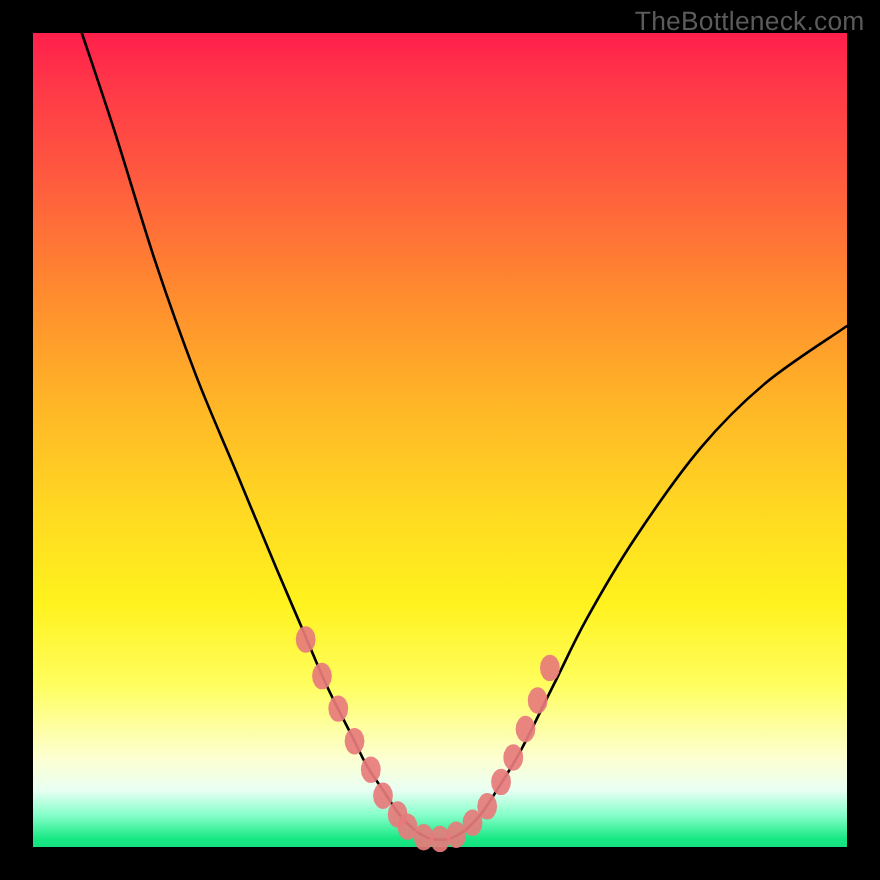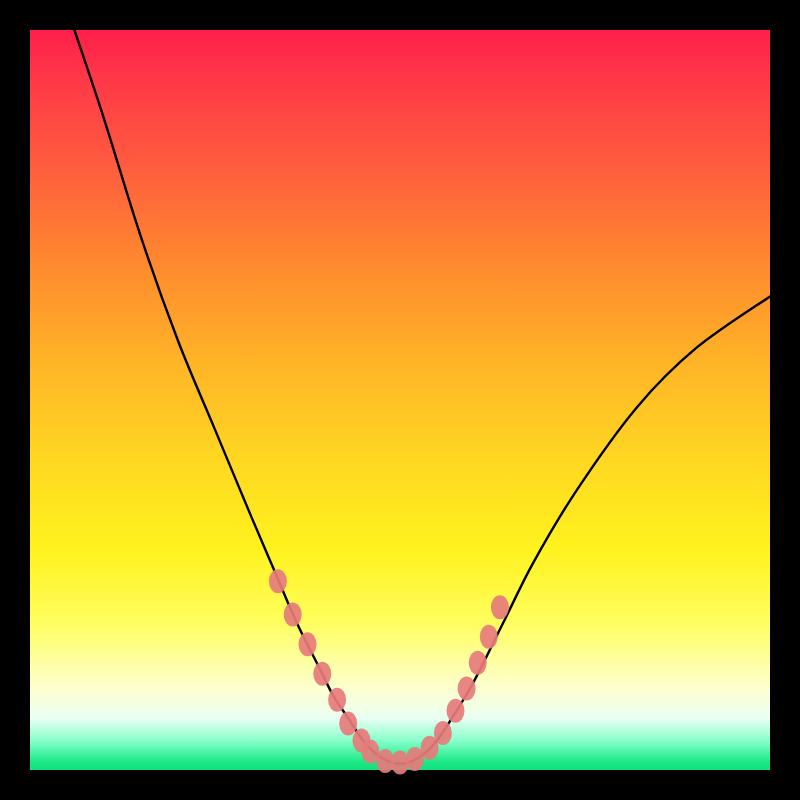--- a/index.html
+++ b/index.html
@@ -56,20 +56,21 @@
     top: 0;
     width: 740px;
     height: 740px;
     overflow: visible;
   }
 </style>
 </head>
 <body>
 
 <div class="stage">
+  <div class="watermark">TheBottleneck.com</div>
 
   <div class="plot">
     <svg class="curve" viewBox="0 0 740 740" preserveAspectRatio="none">
       <path id="curve-path" d="M 44.4 0.0 C 49.3 14.8, 62.9 54.3, 74.0 88.8 C 85.1 123.3, 98.7 170.2, 111.0 207.2 C 123.3 244.2, 135.7 278.7, 148.0 310.8 C 160.3 342.9, 172.7 370.0, 185.0 399.6 C 197.3 429.2, 212.1 465.0, 222.0 488.4 C 231.9 511.8, 236.8 522.9, 244.2 540.2 C 251.6 557.5, 259.0 576.0, 266.4 592.0 C 273.8 608.0, 282.4 624.1, 288.6 636.4 C 294.8 648.7, 298.5 657.4, 303.4 666.0 C 308.3 674.6, 313.3 680.8, 318.2 688.2 C 323.1 695.6, 328.1 704.2, 333.0 710.4 C 337.9 716.6, 342.9 721.5, 347.8 725.2 C 352.7 728.9, 357.7 731.4, 362.6 732.6 C 367.5 733.8, 372.5 733.8, 377.4 732.6 C 382.3 731.4, 387.3 728.9, 392.2 725.2 C 397.1 721.5, 402.1 716.6, 407.0 710.4 C 411.9 704.2, 415.6 698.1, 421.8 688.2 C 428.0 678.3, 435.4 667.2, 444.0 651.2 C 452.6 635.2, 463.7 611.7, 473.6 592.0 C 483.5 572.3, 490.9 555.0, 503.2 532.8 C 515.5 510.6, 530.3 484.7, 547.6 458.8 C 564.9 432.9, 587.1 400.8, 606.8 377.4 C 626.5 354.0, 643.8 336.7, 666.0 318.2 C 688.2 299.7, 727.7 275.0, 740.0 266.4" fill="none" stroke="#000" stroke-width="2.4" stroke-linecap="round" stroke-linejoin="round"></path>
       <g id="marker-group">
           <ellipse cx="247.9" cy="551.3" rx="9" ry="12" fill="#e77b7b" fill-opacity="0.92"></ellipse>
           <ellipse cx="262.7" cy="584.6" rx="9" ry="12" fill="#e77b7b" fill-opacity="0.92"></ellipse>
           <ellipse cx="277.5" cy="614.2" rx="9" ry="12" fill="#e77b7b" fill-opacity="0.92"></ellipse>
           <ellipse cx="292.3" cy="643.8" rx="9" ry="12" fill="#e77b7b" fill-opacity="0.92"></ellipse>
           <ellipse cx="307.1" cy="669.7" rx="9" ry="12" fill="#e77b7b" fill-opacity="0.92"></ellipse>

